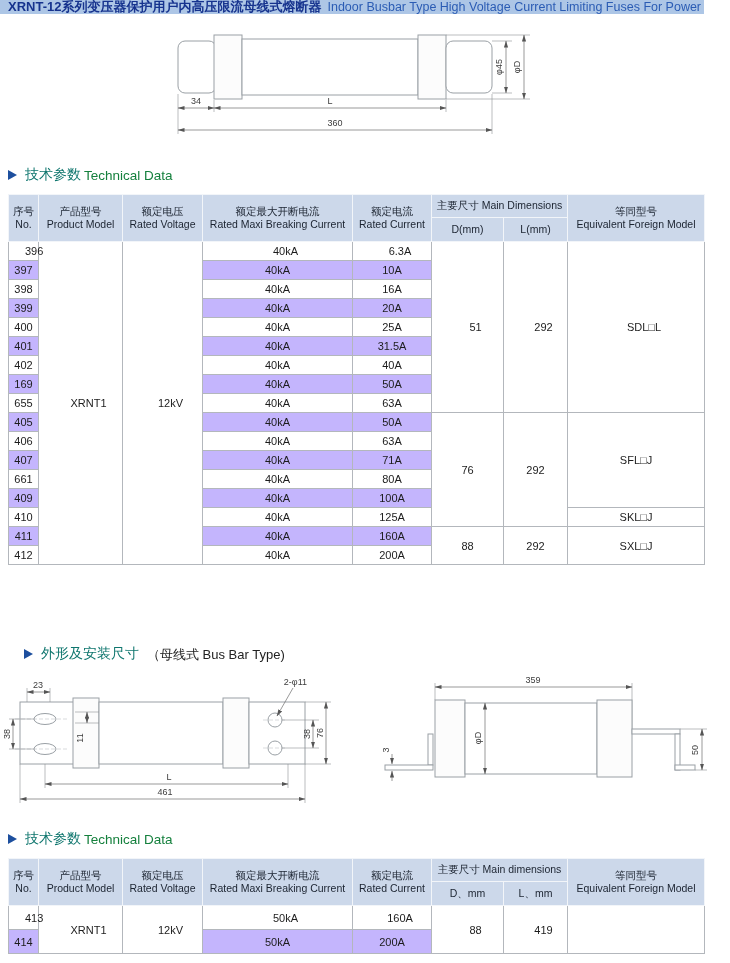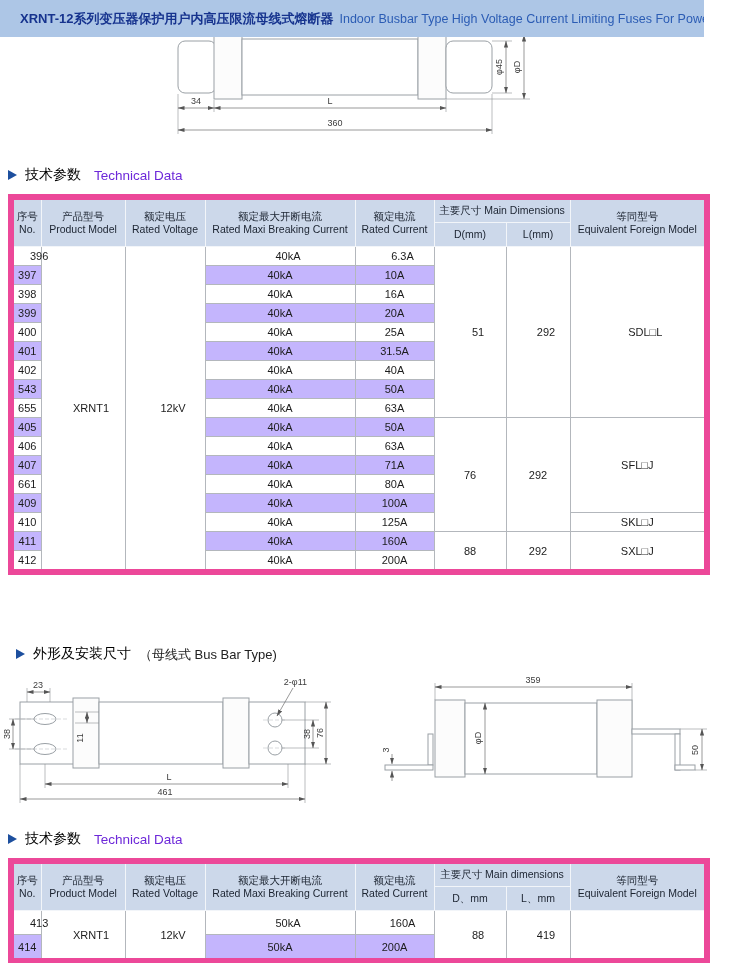--- a/index.html
+++ b/index.html
@@ -8,37 +8,37 @@
     font-family:"Liberation Sans", sans-serif; overflow:hidden;
   }
 
   
   .section-header { position:absolute; display:flex; align-items:center; }
   .tri {
     width:0; height:0; border-top:5.5px solid transparent;
     border-bottom:5.5px solid transparent; border-left:9px solid #1d4f9e;
     margin-right:8px; flex:0 0 auto;
   }
-  .section-title-zh { font-size:14px; color:#000000; font-weight:500; }
-  .section-title-en { font-size:13.5px; color:#6d28d9; margin-left:13px; font-weight:500; }
+  .section-title-zh { font-size:14px; color:#0f766e; font-weight:500; }
+  .section-title-en { font-size:13.5px; color:#15803d; margin-left:3px; font-weight:500; }
   .section-note { font-size:13px; color:#222; margin-left:8px; padding-top:2px; }
 
   
   .banner {
-    position:absolute; left:0; top:595; width:704px; height:37px;
+    position:absolute; left:0; top:595; width:704px; height:14px;
     background:#adc6e6; display:flex; align-items:center;
-    padding-left:20px; box-sizing:border-box; white-space:nowrap; overflow:hidden;
+    padding-left:8px; box-sizing:border-box; white-space:nowrap; overflow:hidden;
   }
   .banner-zh { font-size:13px; font-weight:bold; color:#16338e; }
   .banner-en { font-size:12.5px; color:#2b5cb4; margin-left:6px; }
 
   
   table.data-table {
     position:absolute; left:8px; border-collapse:collapse; table-layout:fixed;
-    width:696px; border:6px solid #ec4899;
+    width:696px; border:1px solid #ec4899;
   }
   #table1 { top:194px; }
   #table2 { top:858px; }
   .data-table th {
     background:#ccd8ea; font-weight:normal; font-size:10.5px; color:#1b2330;
     border:1px solid #f2f5f9; padding:1px 2px; line-height:1.25; text-align:center;
   }
   .data-table thead tr.sub th { height:21px; }
   .data-table thead tr.top th { height:20px; }
   .data-table th span { display:block; }
@@ -188,21 +188,21 @@
           <td class="col-no stripe">401</td>
           <td class="col-breaking stripe">40kA</td>
           <td class="col-current stripe">31.5A</td>
         </tr>
         <tr>
           <td class="col-no">402</td>
           <td class="col-breaking">40kA</td>
           <td class="col-current">40A</td>
         </tr>
         <tr>
-          <td class="col-no stripe">543</td>
+          <td class="col-no stripe">169</td>
           <td class="col-breaking stripe">40kA</td>
           <td class="col-current stripe">50A</td>
         </tr>
         <tr>
           <td class="col-no">655</td>
           <td class="col-breaking">40kA</td>
           <td class="col-current">63A</td>
         </tr>
         <tr>
           <td class="col-no stripe">405</td>
@@ -252,21 +252,21 @@
           <td class="col-current">200A</td>
         </tr>
       </tbody>
   </table>
 
   <div class="banner">
     <span class="banner-zh">XRNT-12系列变压器保护用户内高压限流母线式熔断器</span>
     <span class="banner-en">Indoor Busbar Type High Voltage Current Limiting Fuses For Power Transformer Protection</span>
   </div>
 
-  <div class="section-header" style="left:0; top:644px;padding-left:16px;">
+  <div class="section-header" style="left:24px; top:644px;">
     <span class="tri"></span>
     <span class="section-title-zh">外形及安装尺寸</span>
     <span class="section-note">（母线式 Bus Bar Type)</span>
   </div>
 
   <svg id="drawing-front" class="drawing" width="335" height="140" viewBox="0 0 335 140">
     <defs>
       <marker id="ar2" markerWidth="8" markerHeight="6" refX="6.5" refY="2.5" orient="auto-start-reverse" markerUnits="userSpaceOnUse">
         <path d="M0,0.4 L6.8,2.5 L0,4.6 z" fill="#555"></path>
       </marker>

